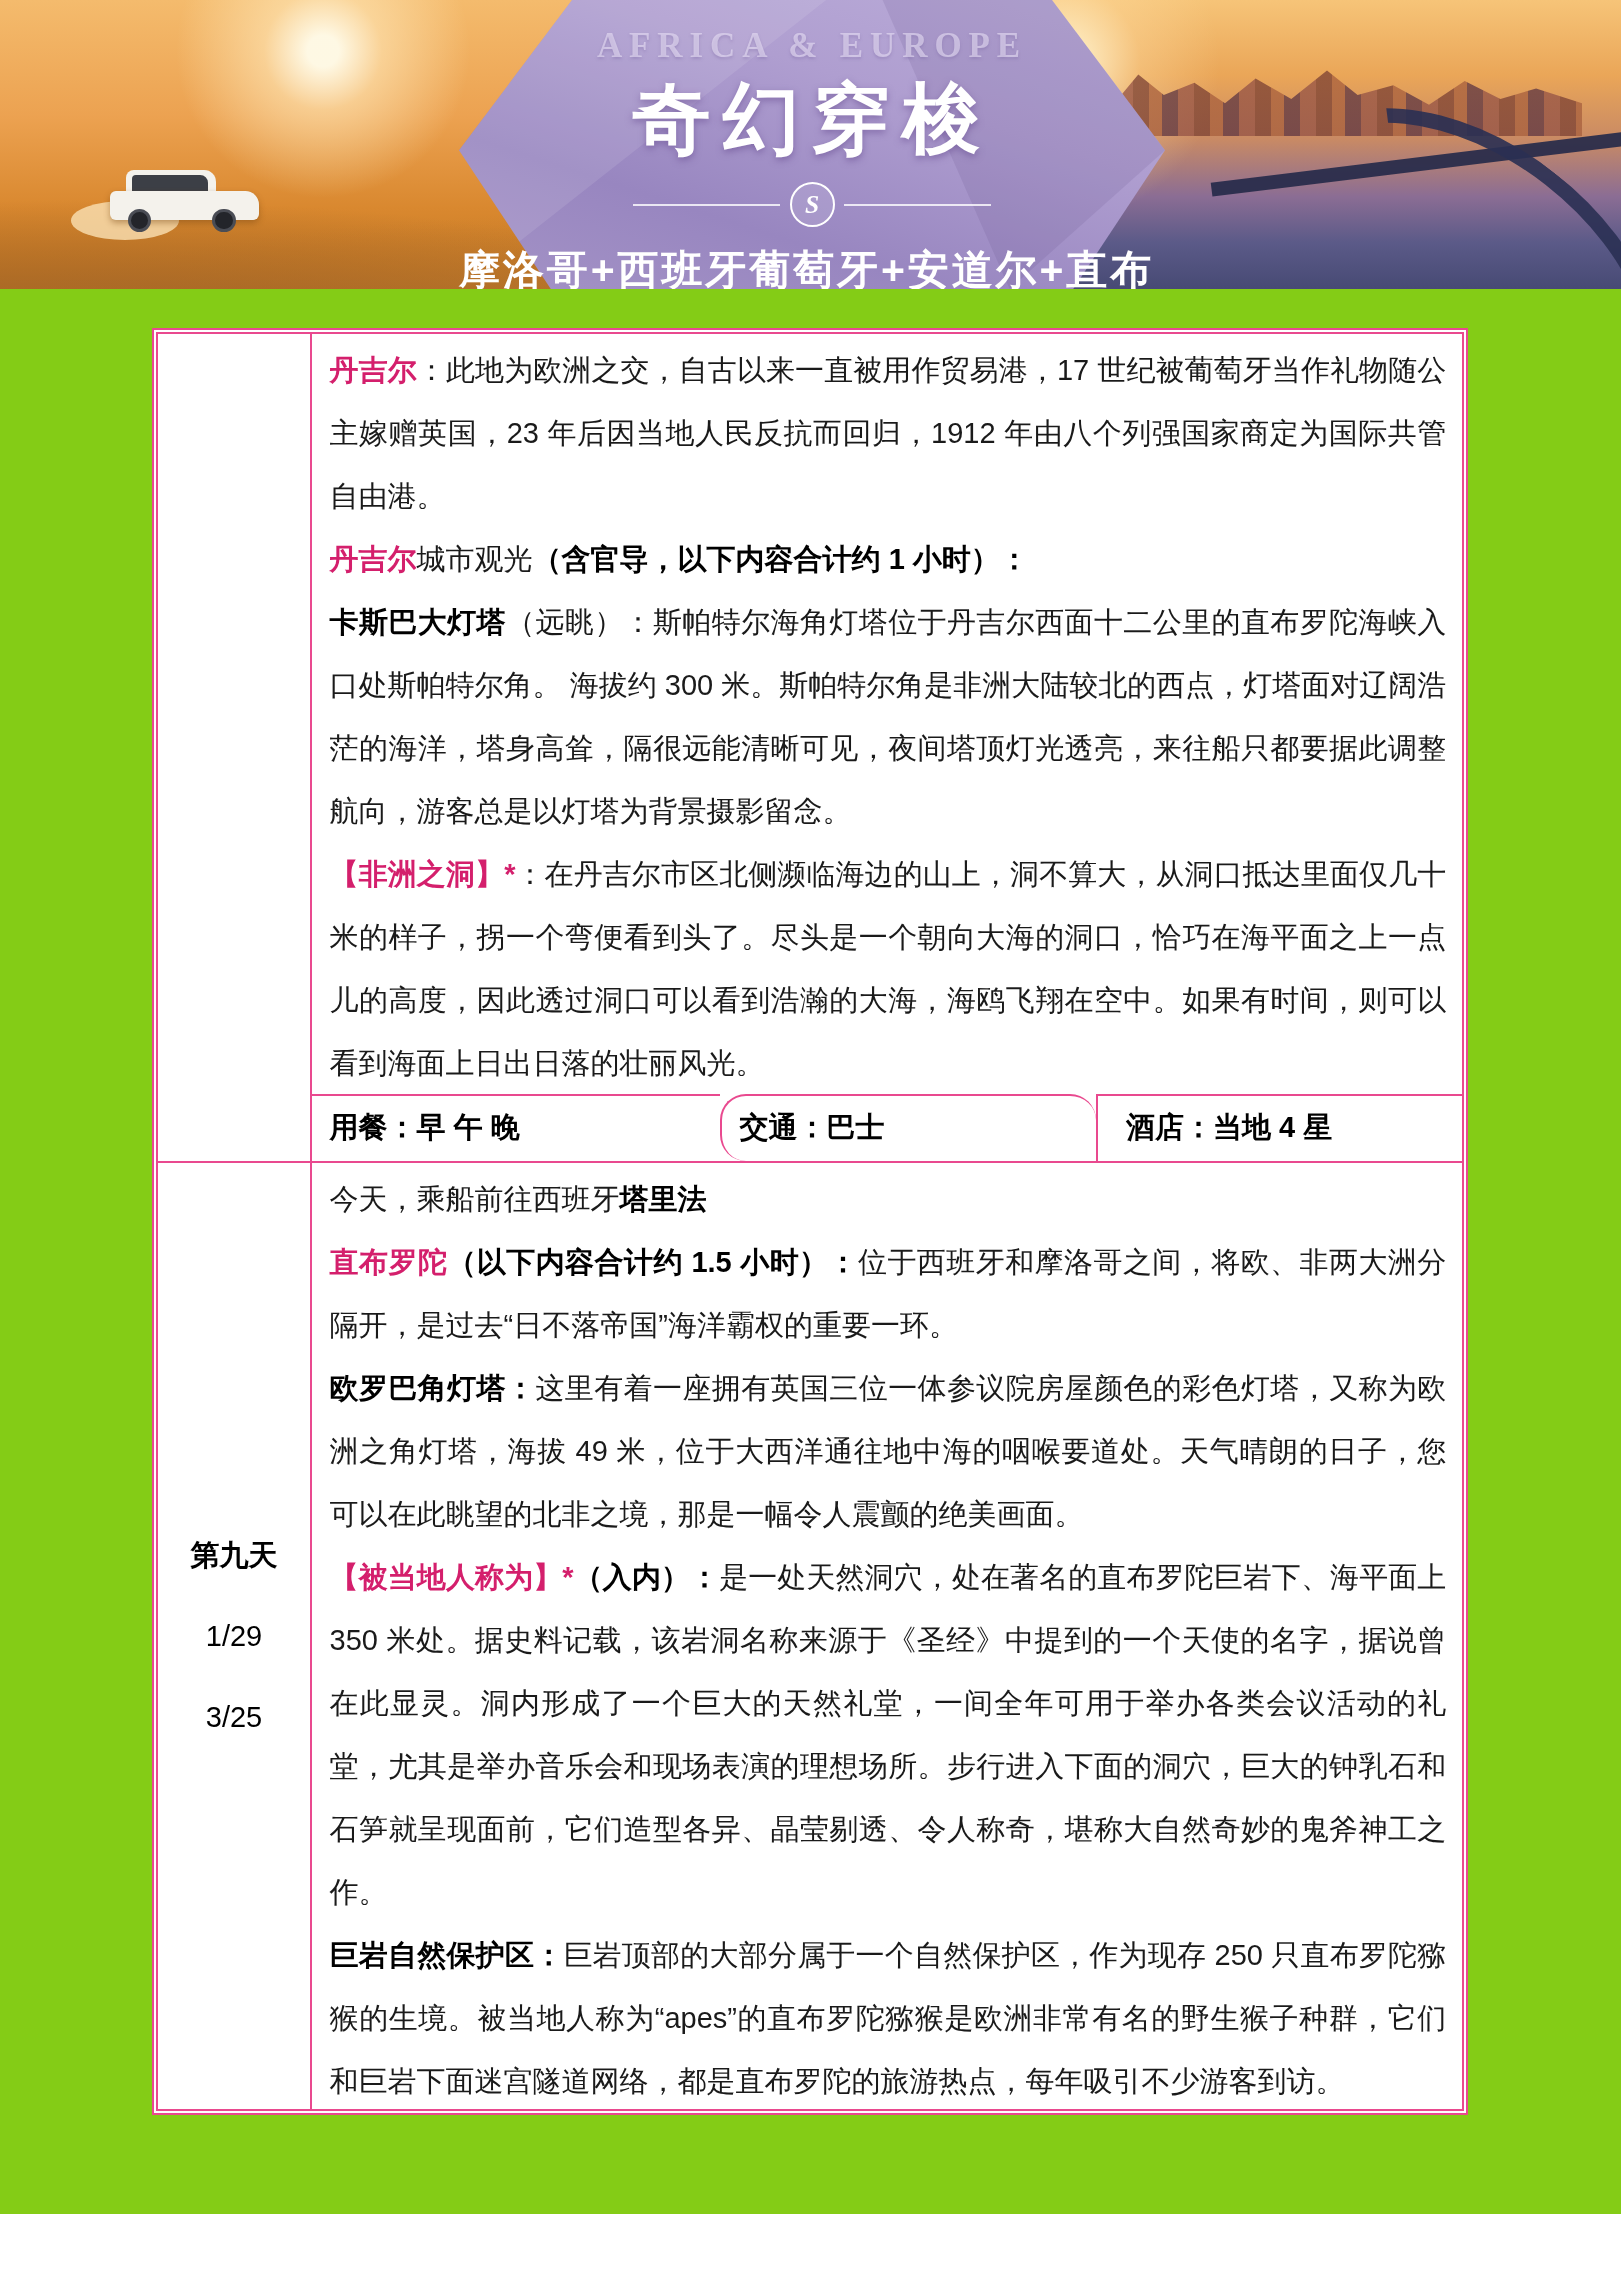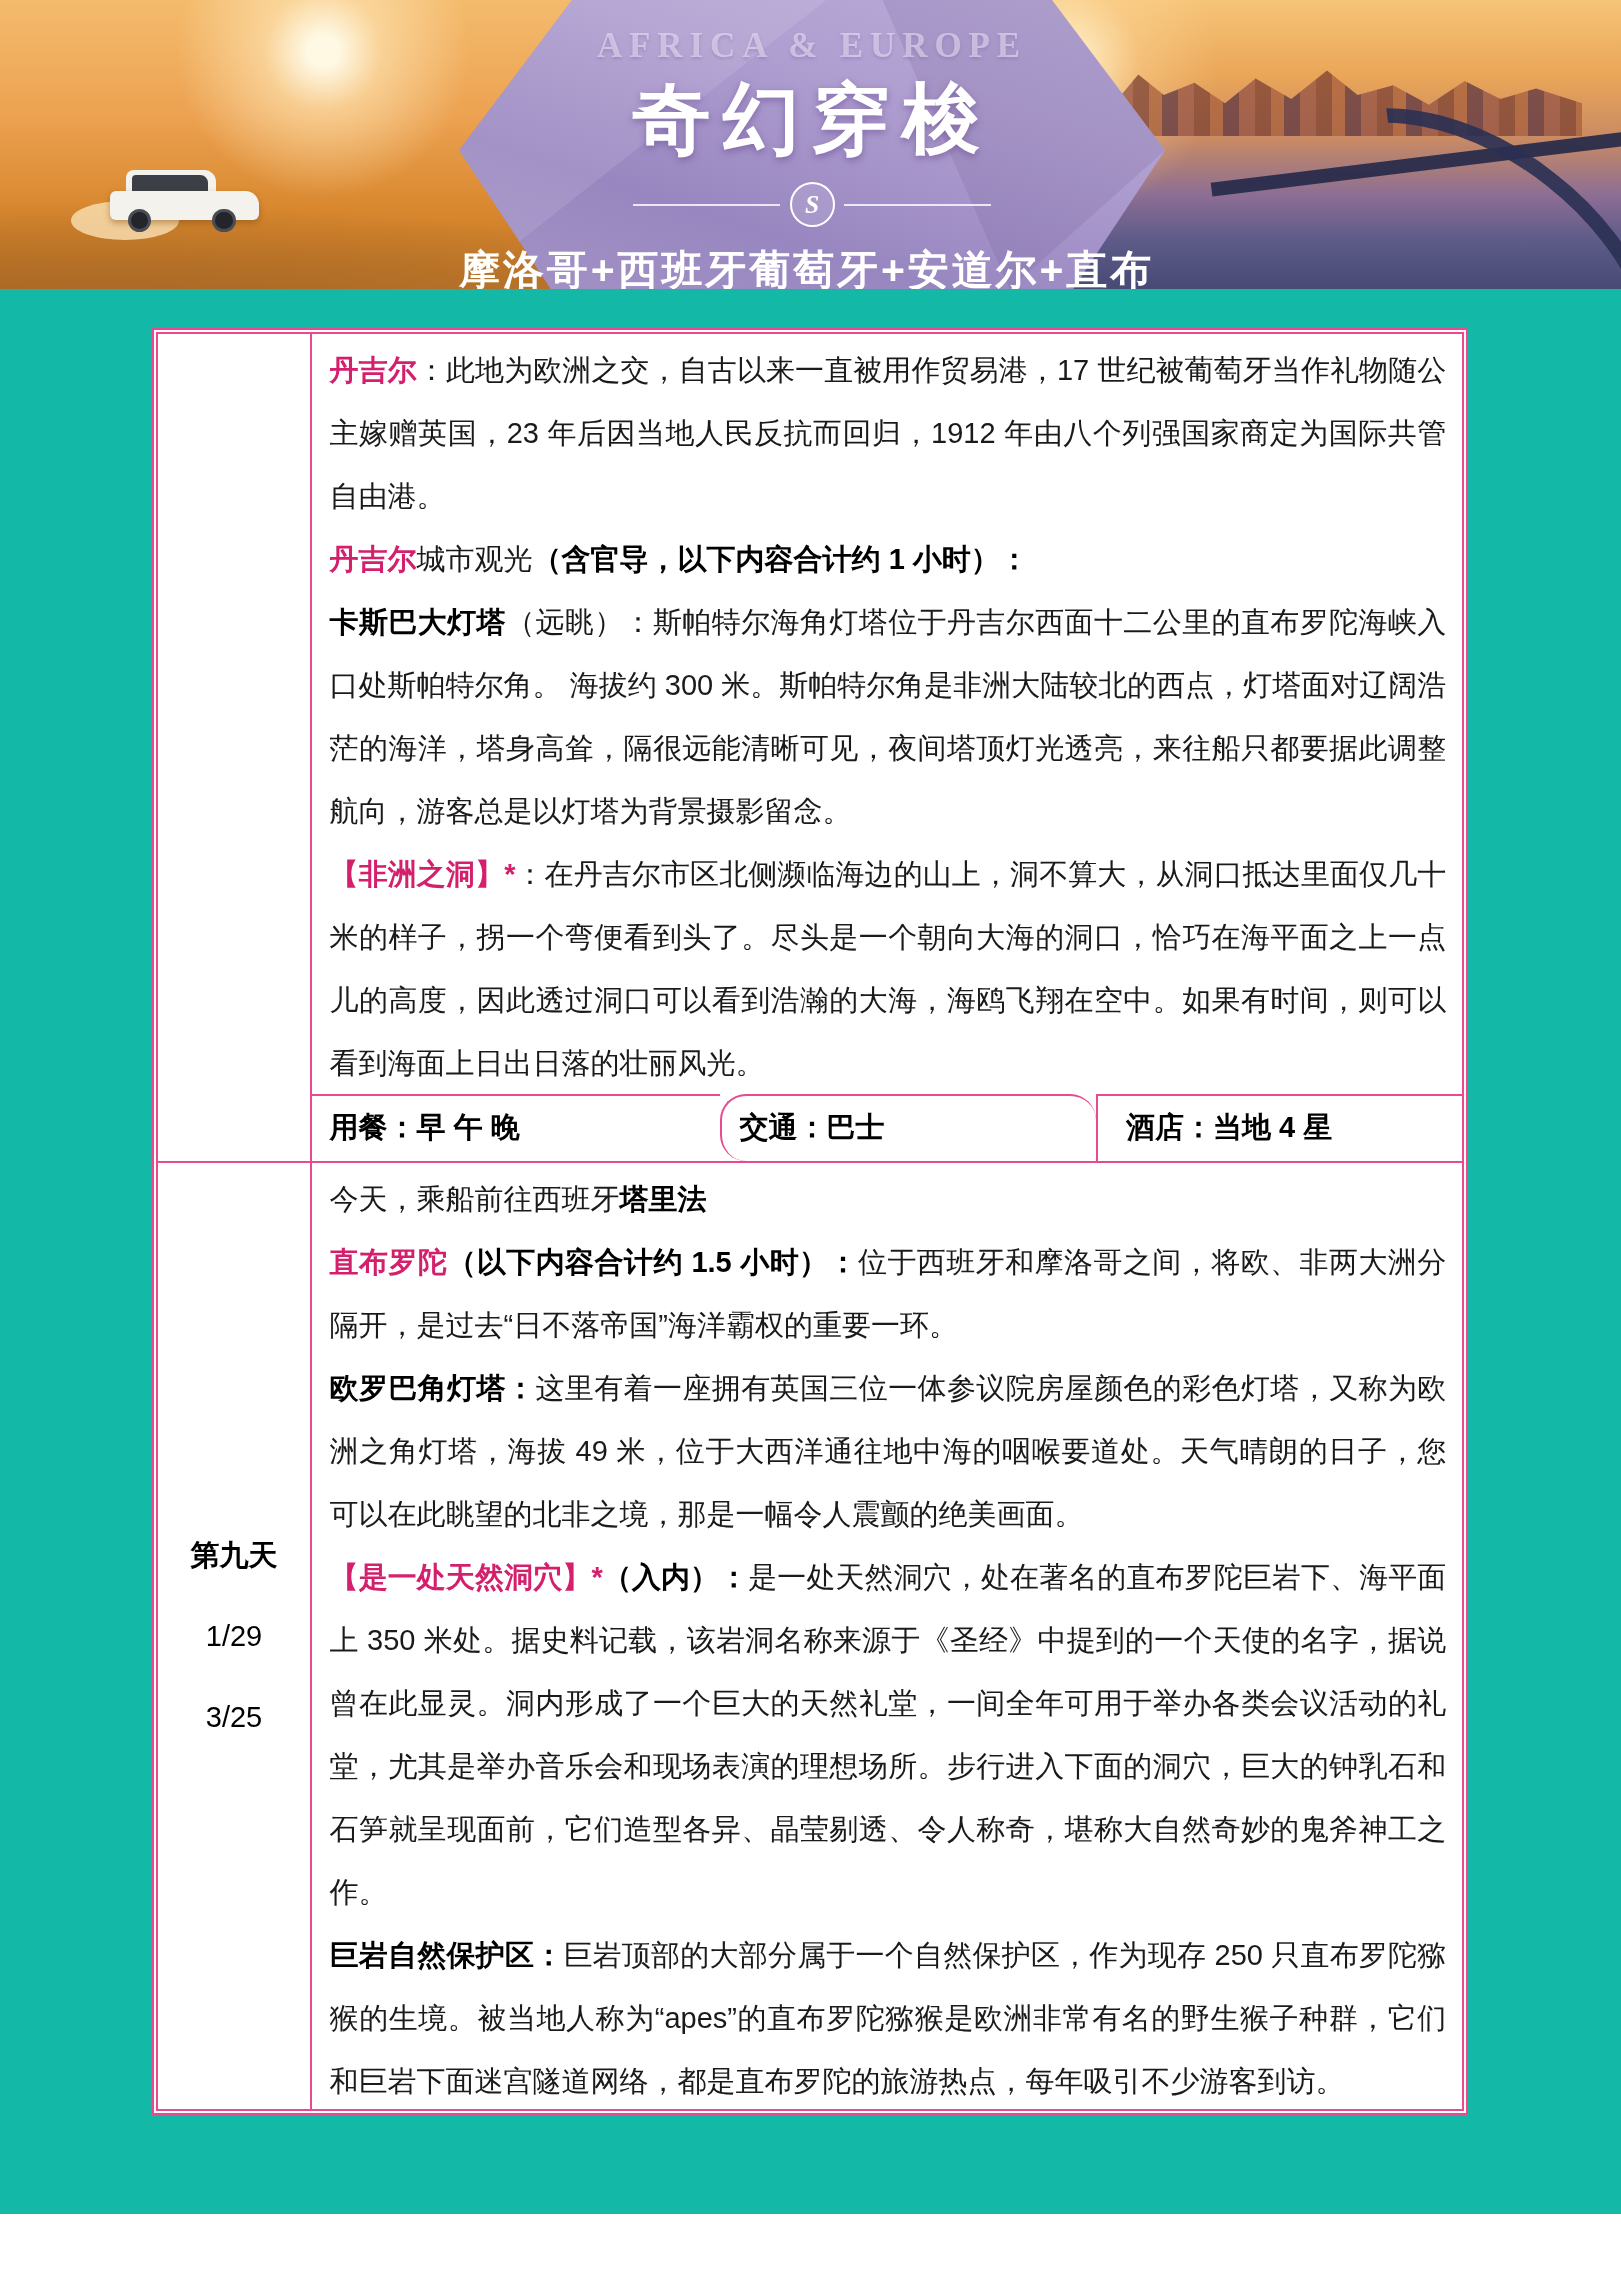--- a/index.html
+++ b/index.html
@@ -1,18 +1,18 @@
 <!DOCTYPE html>
 <html style="--pink-accent: #d41f6c; --pink-border: #e9498f;"><head>
 <meta charset="utf-8">
 <style>
   * { margin:0; padding:0; box-sizing:border-box; }
   html,body { background:#ffffff; }
   .page {
-    position:relative; width:1621px; height:2214px; background:#14b8a6;
+    position:relative; width:1621px; height:2214px; background:#84cc16;
     font-family:"Liberation Sans", sans-serif; color:#1a1a1a;
   }
 
   
   .banner { position:absolute; left:0; top:0; width:1621px; height:289px; overflow:hidden; background:#b9a4cf; }
   .art-left {
     position:absolute; left:0; top:0; width:60%; height:100%;
     background:
       radial-gradient(circle at 323px 51px, rgba(255,252,235,.95) 0 15.7px, rgba(255,232,185,.6) 59px, rgba(255,205,130,0) 147px),
       radial-gradient(130% 90% at 8% 125%, rgba(165,103,40,.75) 30%, rgba(165,103,40,0) 62%),
@@ -154,19 +154,19 @@
     <div class="meal-cell meal-3">酒店：当地 4 星</div>
     <div class="day-cell-bottom">
         <div class="day-line b">第九天</div>
         <div class="day-line">1/29</div>
         <div class="day-line">3/25</div>
       </div>
     <div class="content-cell-2">
         <div class="para"><span>今天，乘船前往西班牙</span><span class="b">塔里法</span></div>
         <div class="para"><span class="pk">直布罗陀</span><span class="b">（以下内容合计约 1.5 小时）：</span><span>位于西班牙和摩洛哥之间，将欧、非两大洲分隔开，是过去“日不落帝国”海洋霸权的重要一环。</span></div>
         <div class="para"><span class="b">欧罗巴角灯塔：</span><span>这里有着一座拥有英国三位一体参议院房屋颜色的彩色灯塔，又称为欧洲之角灯塔，海拔 49 米，位于大西洋通往地中海的咽喉要道处。天气晴朗的日子，您可以在此眺望的北非之境，那是一幅令人震颤的绝美画面。</span></div>
-        <div class="para"><span class="pk">【是一处天然洞穴】*</span><span class="b">（入内）：</span><span>是一处天然洞穴，处在著名的直布罗陀巨岩下、海平面上 350 米处。据史料记载，该岩洞名称来源于《圣经》中提到的一个天使的名字，据说曾在此显灵。洞内形成了一个巨大的天然礼堂，一间全年可用于举办各类会议活动的礼堂，尤其是举办音乐会和现场表演的理想场所。步行进入下面的洞穴，巨大的钟乳石和石笋就呈现面前，它们造型各异、晶莹剔透、令人称奇，堪称大自然奇妙的鬼斧神工之作。</span></div>
+        <div class="para"><span class="pk">【被当地人称为】*</span><span class="b">（入内）：</span><span>是一处天然洞穴，处在著名的直布罗陀巨岩下、海平面上 350 米处。据史料记载，该岩洞名称来源于《圣经》中提到的一个天使的名字，据说曾在此显灵。洞内形成了一个巨大的天然礼堂，一间全年可用于举办各类会议活动的礼堂，尤其是举办音乐会和现场表演的理想场所。步行进入下面的洞穴，巨大的钟乳石和石笋就呈现面前，它们造型各异、晶莹剔透、令人称奇，堪称大自然奇妙的鬼斧神工之作。</span></div>
         <div class="para"><span class="b">巨岩自然保护区：</span><span>巨岩顶部的大部分属于一个自然保护区，作为现存 250 只直布罗陀猕猴的生境。被当地人称为“apes”的直布罗陀猕猴是欧洲非常有名的野生猴子种群，它们和巨岩下面迷宫隧道网络，都是直布罗陀的旅游热点，每年吸引不少游客到访。</span></div>
       </div>
   </div>
 
 </div>
 
 
 </body></html>

